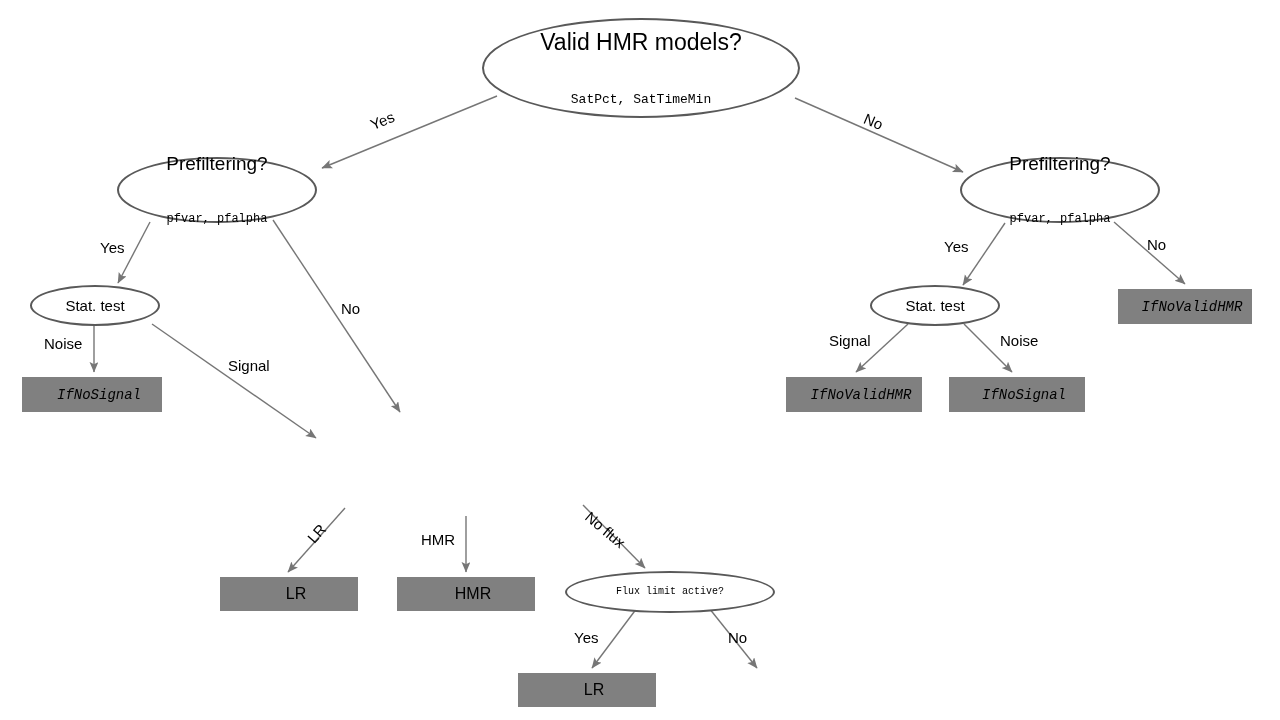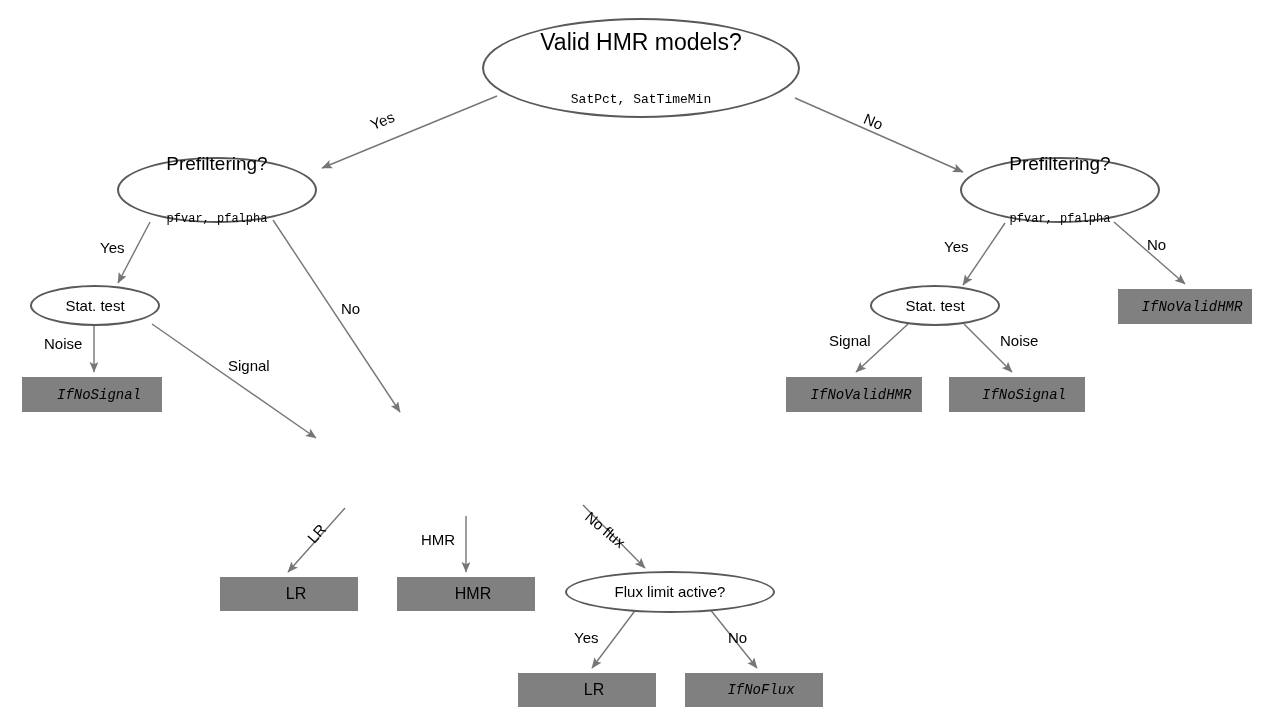--- a/index.html
+++ b/index.html
@@ -136,21 +136,21 @@
   <div class="node ellipse" style="left:30px; top:285px; width:130px; height:41px;">
     <div class="node-title" style="font-size:15px;">Stat. test</div>
   </div>
 
   <div class="node ellipse" style="left:870px; top:285px; width:130px; height:41px;">
     <div class="node-title" style="font-size:15px;">Stat. test</div>
   </div>
 
 
   <div class="node ellipse" style="left:565px; top:571px; width:210px; height:42px;">
-    <div class="node-title" style="font-size:15px;">Flux limit active?</div>
+    <div class="node-title" style="font-size:10px;font-family:Liberation Mono, monospace;">Flux limit active?</div>
   </div>
 
   <div class="node rect" style="left:22px; top:377px; width:140px; height:35px;">
     <div class="mono-label" style="font-size:14px;">IfNoSignal</div>
   </div>
 
   <div class="node rect" style="left:1118px; top:289px; width:134px; height:35px;">
     <div class="mono-label" style="font-size:14px;">IfNoValidHMR</div>
   </div>
 
@@ -167,23 +167,20 @@
   </div>
 
   <div class="node rect" style="left:397px; top:577px; width:138px; height:34px;">
     <div class="node-title" style="font-size:16px;">HMR</div>
   </div>
 
   <div class="node rect" style="left:518px; top:673px; width:138px; height:34px;">
     <div class="node-title" style="font-size:16px;">LR</div>
   </div>
 
-  <div class="node rect" style="left:685px; top:673px; width:138px; height:34px;">
-    <div class="mono-label" style="font-size:14px;">IfNoFlux</div>
-  </div>
 
   <div class="edge-label" style="left:370px; top:112px; transform:rotate(-22deg);">Yes</div>
 
   <div class="edge-label" style="left:864px; top:113px; transform:rotate(23deg);">No</div>
 
   <div class="edge-label" style="left:100px; top:239px;">Yes</div>
 
   <div class="edge-label" style="left:341px; top:300px;">No</div>
 
   <div class="edge-label" style="left:44px; top:335px;">Noise</div>

